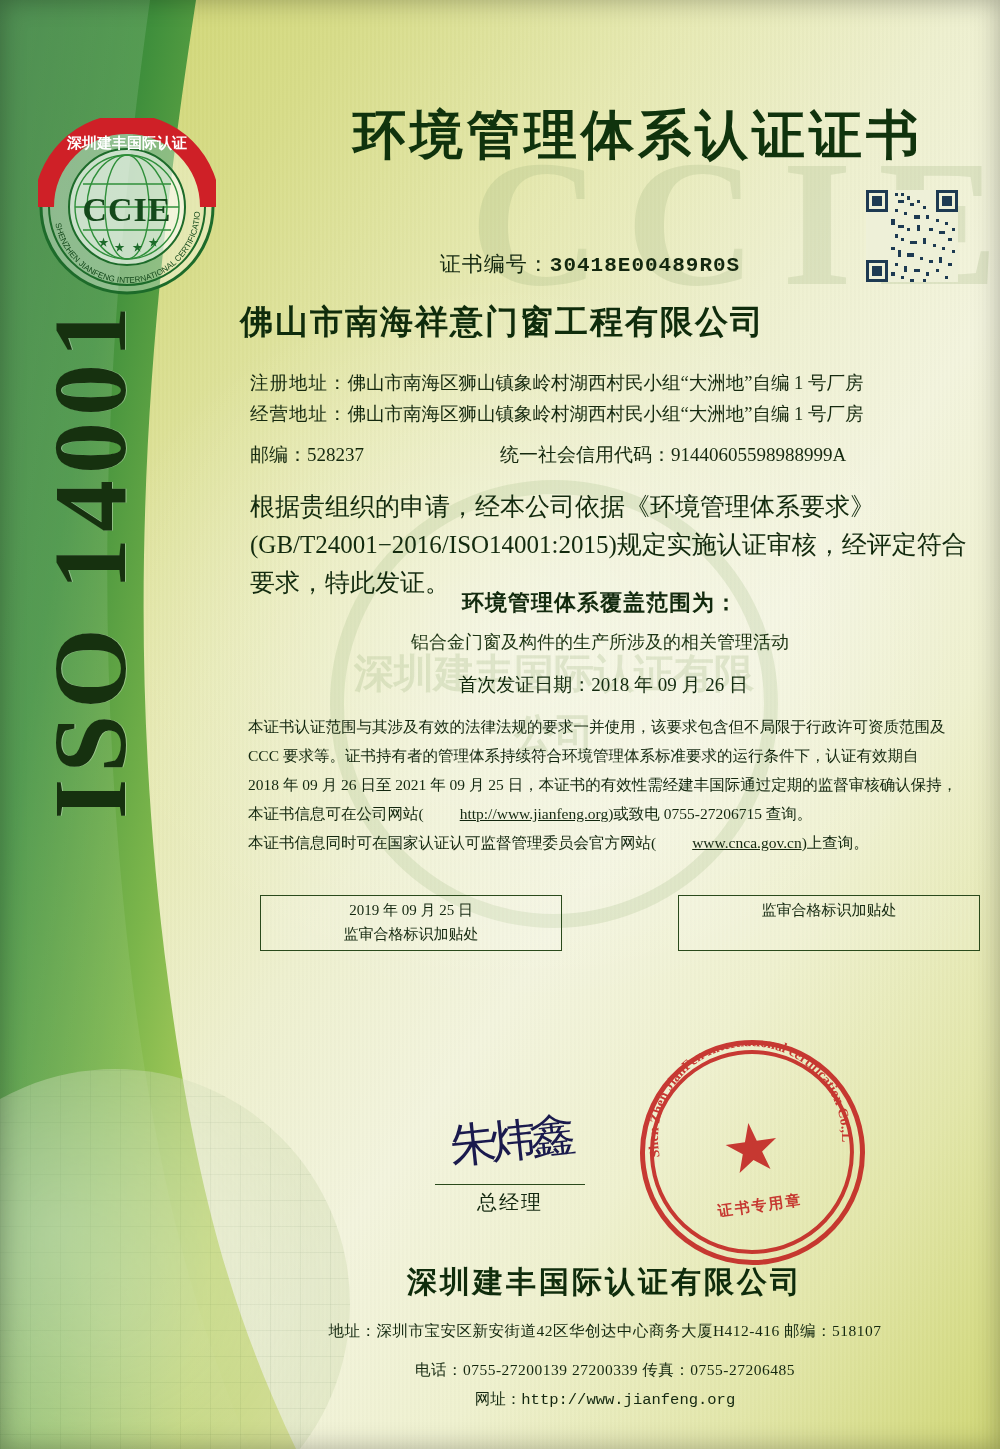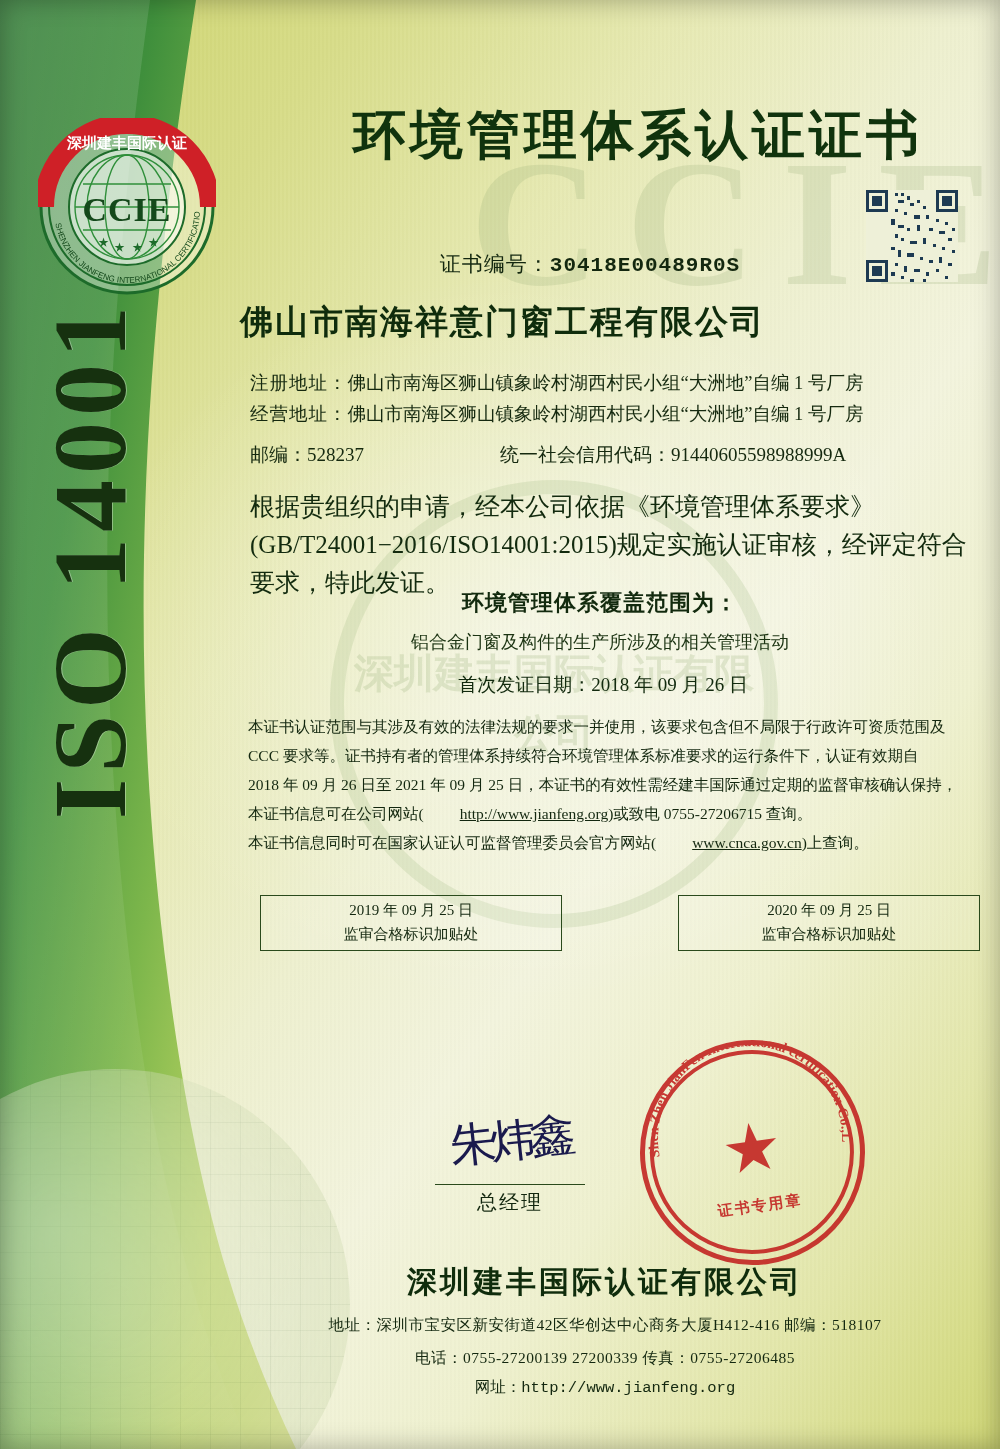--- a/index.html
+++ b/index.html
@@ -94,21 +94,21 @@
   .redseal{
     position:absolute;left:400px;top:1040px;width:215px;height:215px;border-radius:50%;
     border:5px solid #c2201e;color:#c2201e;opacity:.88;
     transform:rotate(-8deg);
   }
   .redseal .star{position:absolute;left:50%;top:50%;transform:translate(-50%,-58%);font-size:58px;line-height:1;}
   .redseal .ctr{position:absolute;left:0;right:0;bottom:44px;text-align:center;font-size:15px;letter-spacing:2px;font-weight:700;}
   .redseal svg{position:absolute;inset:0;}
   .footer{position:absolute;left:0;top:1262px;width:730px;text-align:center;}
   .footer .fname{font-size:30px;font-weight:700;color:#0f2c0c;letter-spacing:3px;}
-  .footer .frow{font-size:15.5px;color:#13270f;margin-top:12px;letter-spacing:.5px;}
+  .footer .frow{font-size:15.5px;color:#13270f;margin-top:18px;letter-spacing:.5px;}
   .footer .fweb{font-size:15.5px;color:#13270f;margin-top:8px;font-family:"Liberation Mono",monospace;}
   .edge{position:absolute;inset:0;box-shadow:inset 0 0 26px rgba(0,0,0,.30);pointer-events:none;}
 </style>
 </head>
 <body>
 
 <div id="cert">
 
   <div class="swoosh"></div>
   <div class="swoosh2"></div>
@@ -265,21 +265,20 @@
         <span>本证书信息同时可在国家认证认可监督管理委员会官方网站(</span><span class="u">www.cnca.gov.cn</span><span>)上查询。</span>
       </div>
     </div>
 
     <div class="stamps">
       <div class="stampbox left">
         <div>2019 年 09 月 25 日</div>
         <div>监审合格标识加贴处</div>
       </div>
       <div class="stampbox right">
-        <div>2020 年 09 月 25 日</div>
         <div>监审合格标识加贴处</div>
       </div>
     </div>
 
     <div class="sign">
       <div class="ink">朱炜鑫</div>
       <div class="line"></div>
       <div class="role">总经理</div>
     </div>
 

